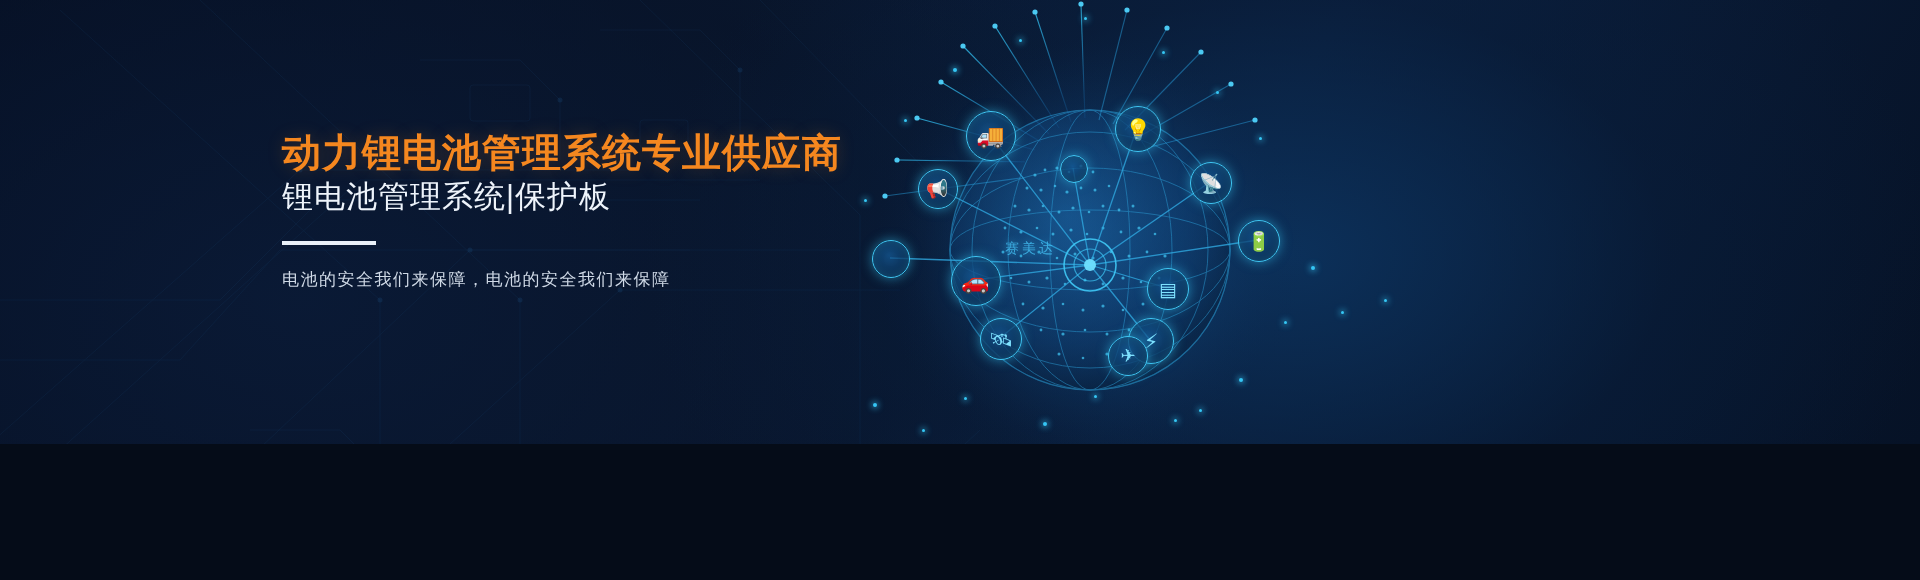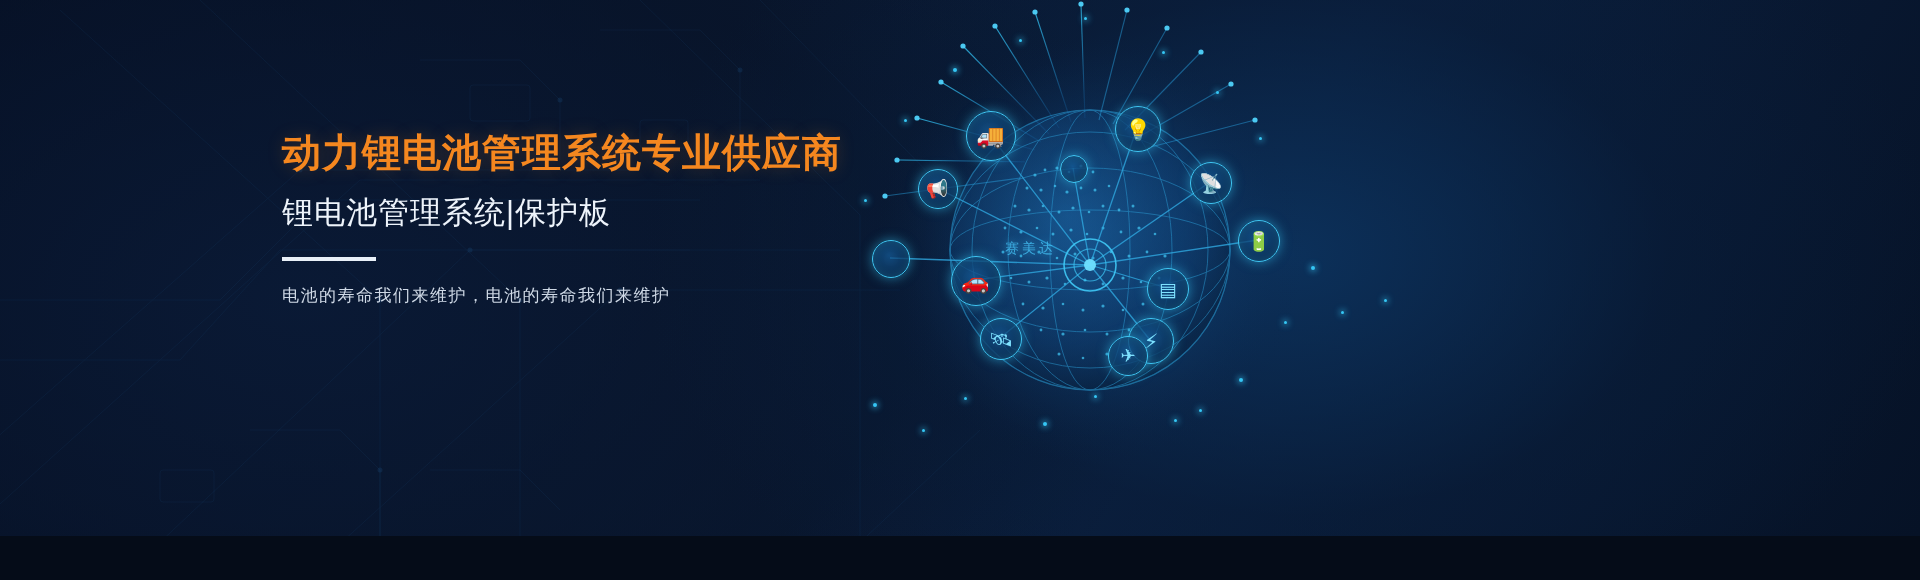--- a/index.html
+++ b/index.html
@@ -3,21 +3,21 @@
 <meta charset="utf-8">
 <style>
   html, body {
     margin: 0;
     padding: 0;
     background: #050c18;
   }
   #banner {
     position: relative;
     width: 1920px;
-    height: 536px;
+    height: 444px;
     overflow: hidden;
     font-family: "Liberation Sans", "DejaVu Sans", sans-serif;
     background:
       radial-gradient(ellipse 900px 620px at 1290px 255px, rgba(12,52,96,0.85) 0%, rgba(8,30,60,0.45) 42%, rgba(6,17,38,0.0) 72%),
       radial-gradient(ellipse 1100px 700px at 300px 300px, rgba(10,26,54,0.9) 0%, rgba(7,18,38,0.5) 55%, rgba(5,12,26,0) 80%),
       linear-gradient(120deg, #061026 0%, #0a1830 38%, #0b1e3c 62%, #061226 100%);
   }
 
   
   .circuit {
@@ -37,21 +37,21 @@
   .headline {
     font-size: 39px;
     line-height: 1.1;
     font-weight: bold;
     color: #f5871f;
     letter-spacing: 1px;
     white-space: nowrap;
     text-shadow: 0 0 18px rgba(245,135,31,0.22);
   }
   .subhead {
-    margin-top: 20px;
+    margin-top: 4px;
     font-size: 31px;
     line-height: 1.15;
     color: #eef4fb;
     letter-spacing: 1px;
     white-space: nowrap;
     font-weight: normal;
   }
   .divider {
     margin-top: 26px;
     width: 94px;
@@ -132,21 +132,21 @@
         <circle cx="560" cy="100" r="2.5"></circle>
       <circle cx="740" cy="70" r="2.5"></circle>
         <circle cx="380" cy="470" r="2.5"></circle>
     </g>
   </svg>
 
   <div class="text-block">
     <div class="headline">动力锂电池管理系统专业供应商</div>
     <div class="subhead">锂电池管理系统|保护板</div>
     <div class="divider"></div>
-    <div class="tagline">电池的寿命我们来维护，电池的寿命我们来维护</div>
+    <div class="tagline">电池的安全我们来保障，电池的安全我们来保障</div>
   </div>
 
   <div class="globe-wrap">
 
     <svg width="560" height="470" viewBox="0 0 560 470" aria-hidden="true">
       <defs>
         <radialGradient id="globeGlow" cx="50%" cy="50%" r="50%">
           <stop offset="0%" stop-color="#1b5f9e" stop-opacity="0.55"></stop>
           <stop offset="55%" stop-color="#124a82" stop-opacity="0.30"></stop>
           <stop offset="100%" stop-color="#0a2347" stop-opacity="0"></stop>

